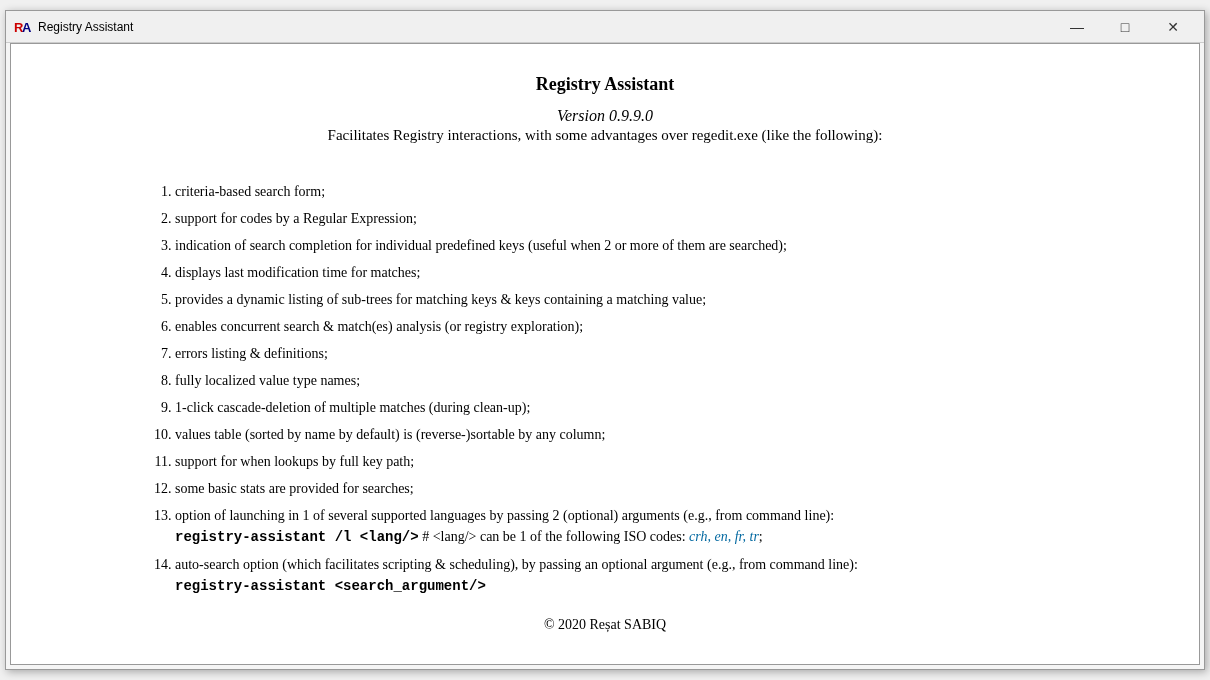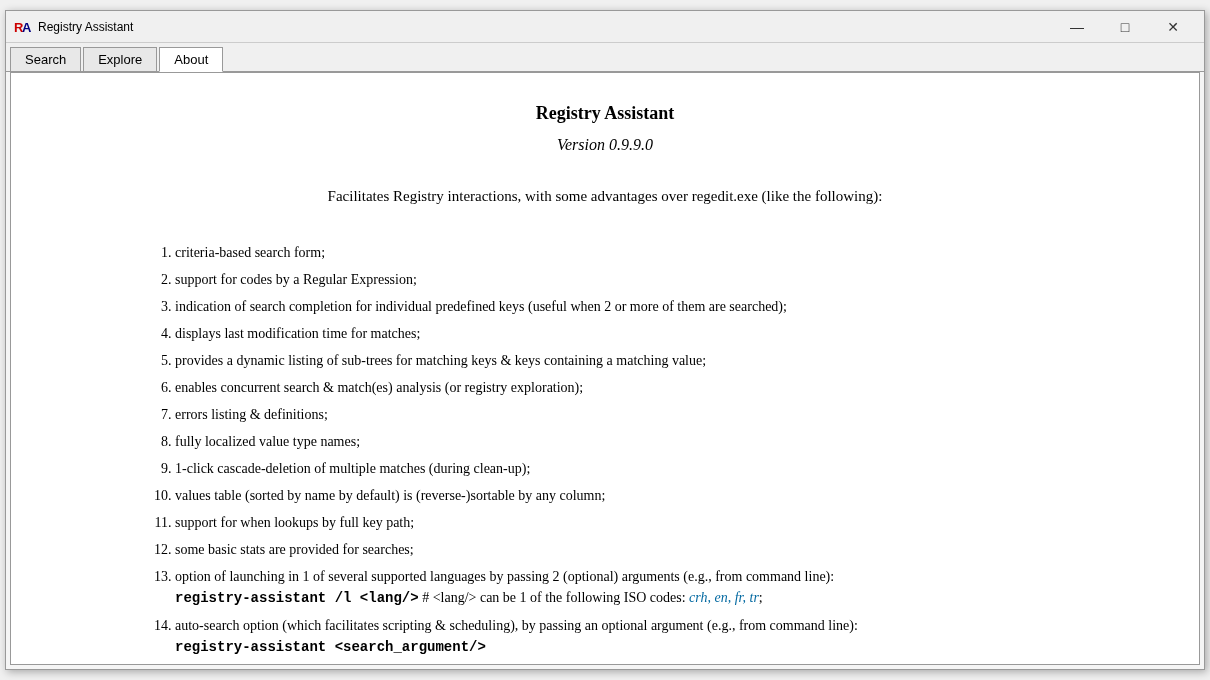--- a/index.html
+++ b/index.html
@@ -119,21 +119,21 @@
       font-size: 18px;
       font-weight: bold;
       margin-bottom: 12px;
       margin-top: 10px;
     }
 
     .about-version {
       text-align: center;
       font-style: italic;
       font-size: 16px;
-      margin-bottom: 34px;
+      margin-bottom: 2px;
     }
 
     .about-description {
       text-align: center;
       font-size: 15px;
       margin-bottom: 37px;
     }
 
     .feature-list {
       margin-left: 20px;
@@ -179,25 +179,20 @@
       </svg>
     </div>
     <span class="title-bar-text">Registry Assistant</span>
     <div class="title-bar-controls">
       <button class="title-bar-btn">—</button>
       <button class="title-bar-btn">□</button>
       <button class="title-bar-btn close">✕</button>
     </div>
   </div>
 
-  <div class="tab-bar">
-    <div class="tab">Search</div>
-    <div class="tab">Explore</div>
-    <div class="tab active">About</div>
-  </div>
 
   <div class="content-area">
     <div class="about-content">
       <div class="about-title">Registry Assistant</div>
       <div class="about-version">Version 0.9.9.0</div>
       <div class="about-description">Facilitates Registry interactions, with some advantages over regedit.exe (like the following):</div>
 
       <ol class="feature-list">
         <li><span>criteria-based search form;</span></li>
         <li><span>support for codes by a Regular Expression;</span></li>

